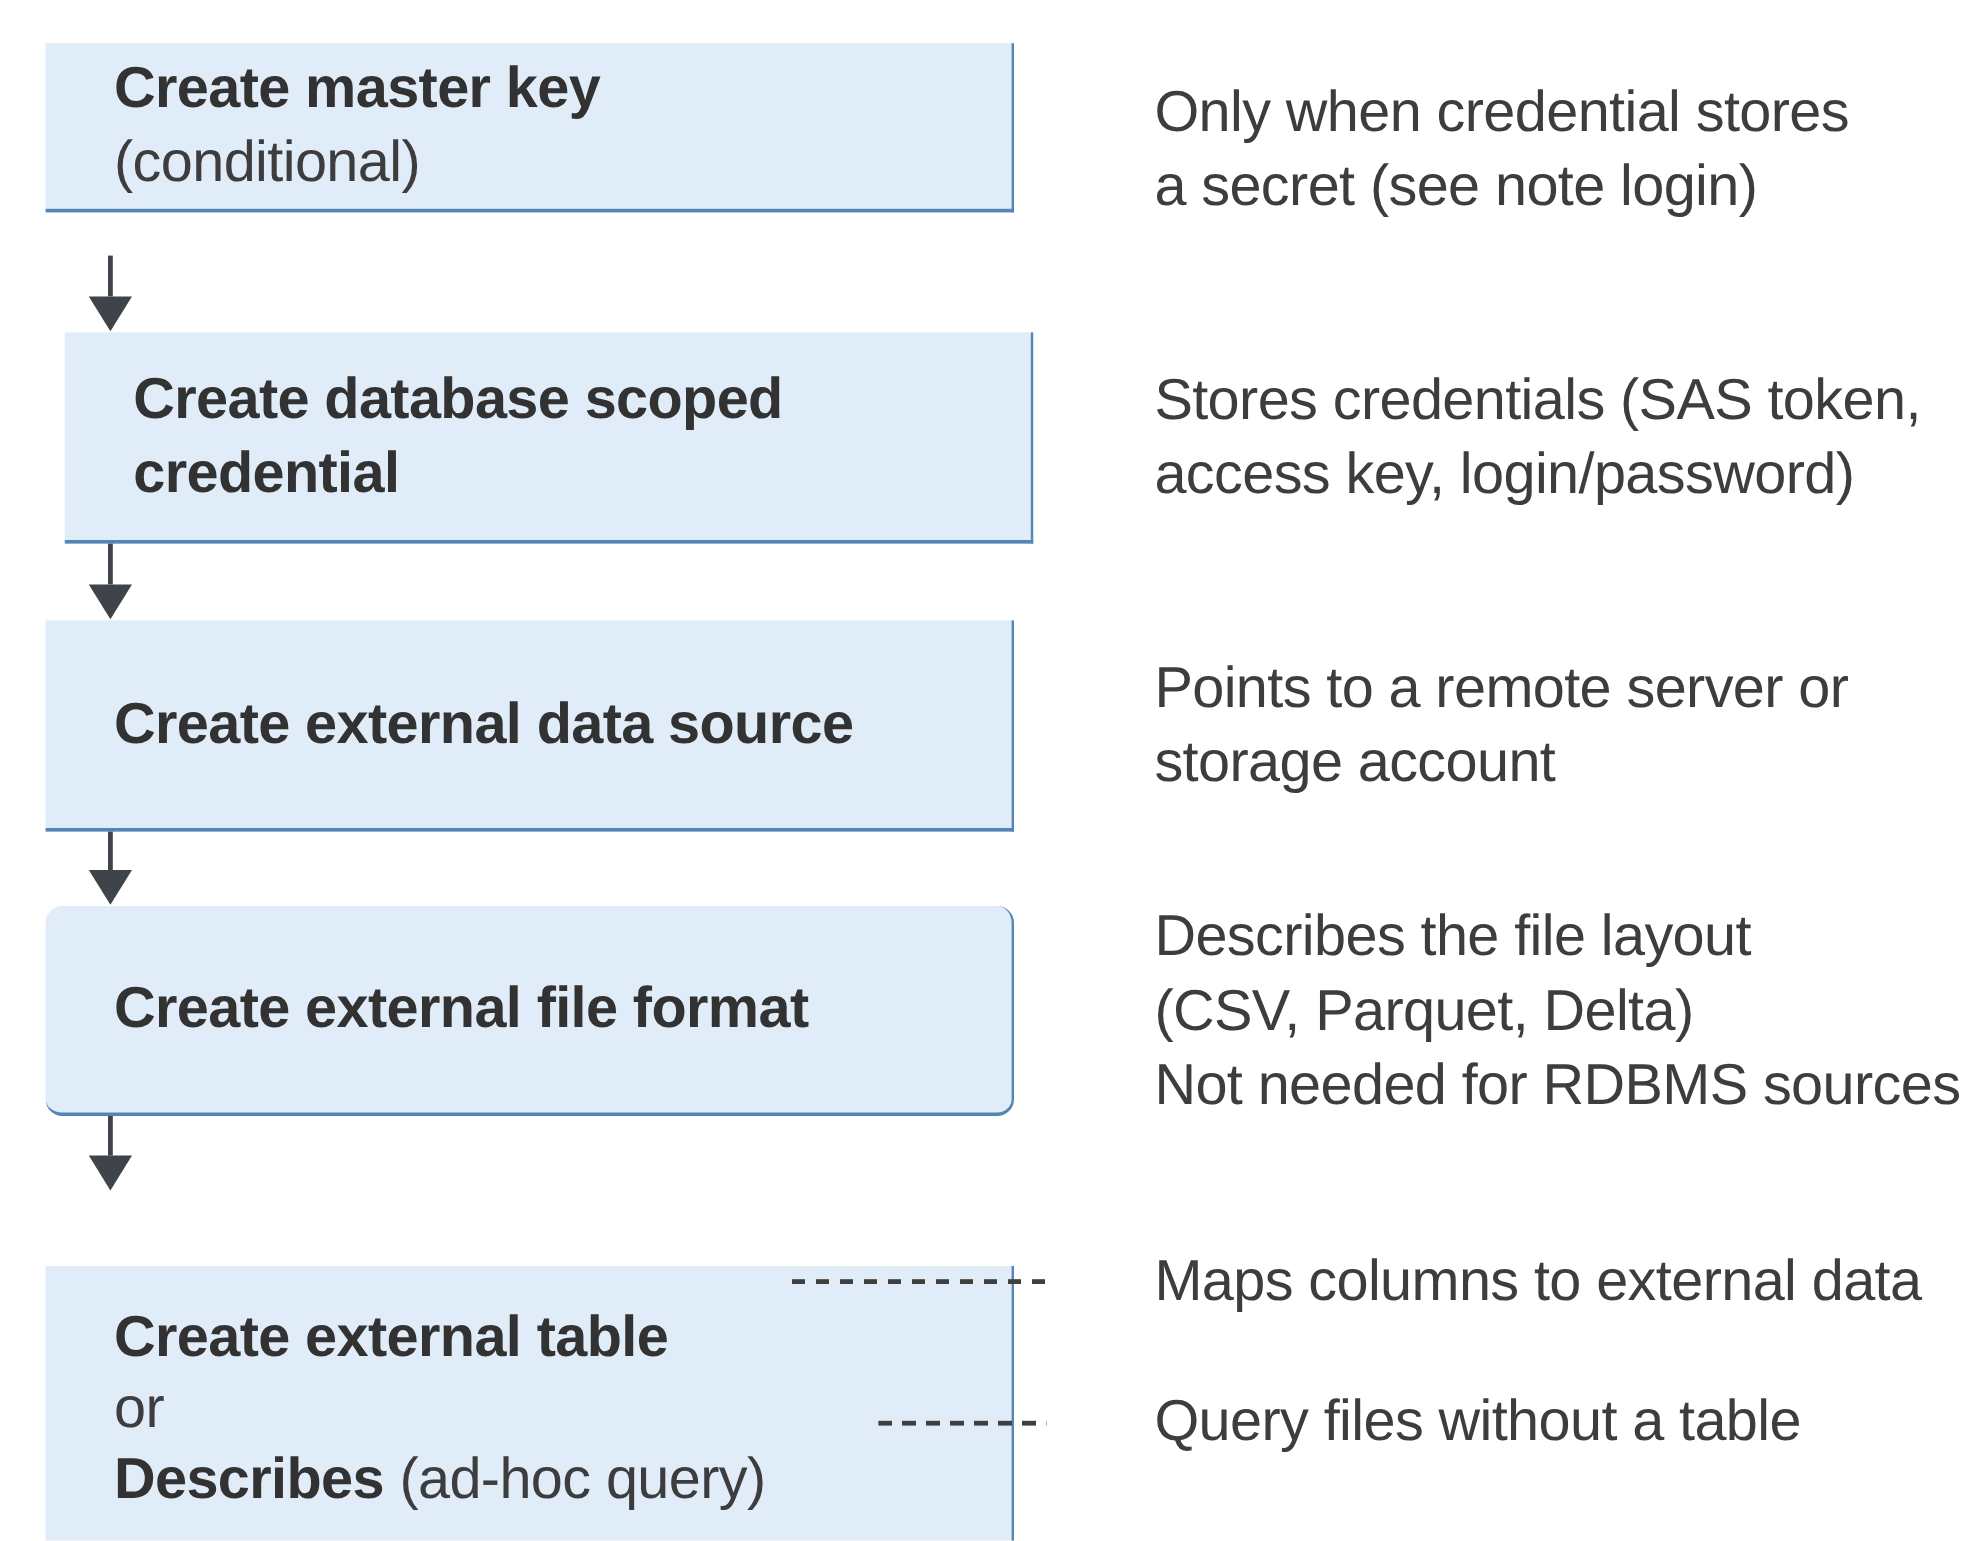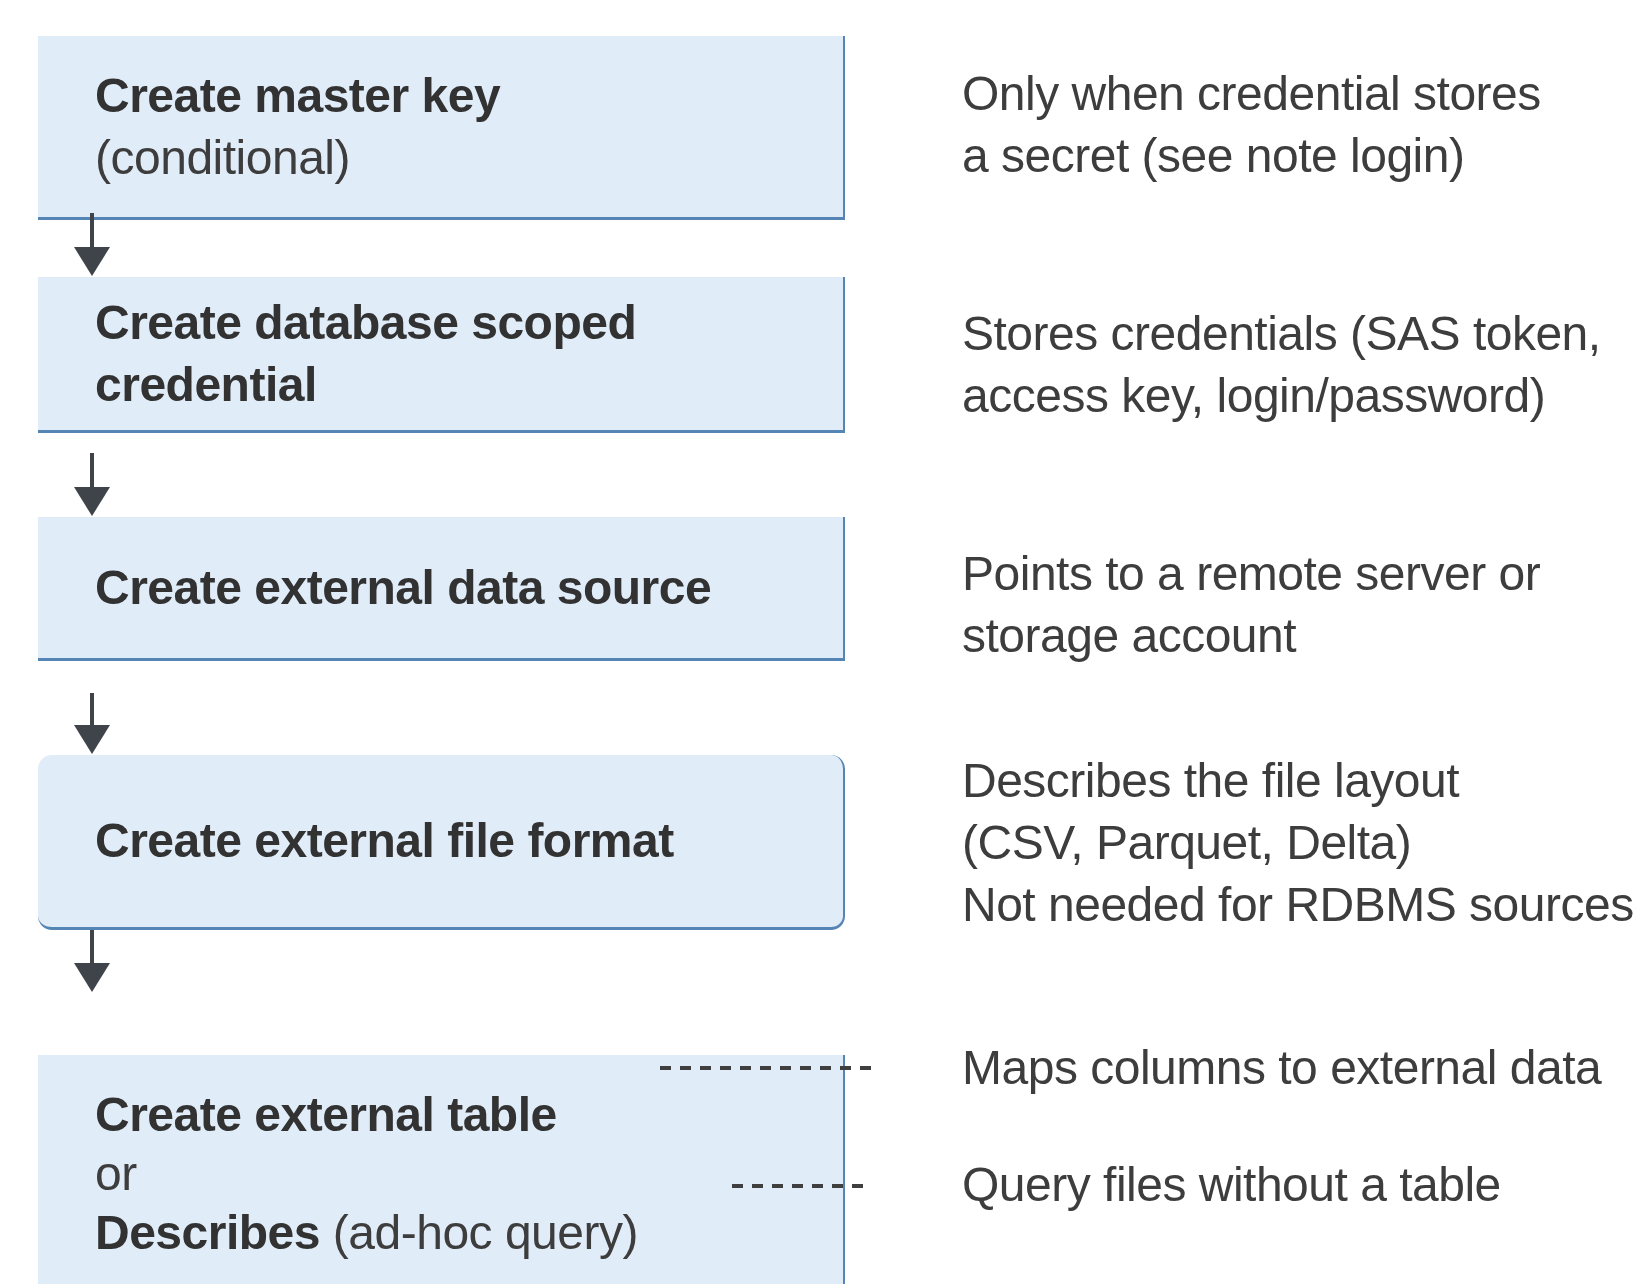--- a/index.html
+++ b/index.html
@@ -36,23 +36,23 @@
     padding-left: 57px;
     padding-right: 14px;
     font-size: 48px;
     line-height: 62px;
     color: var(--text);
   }
   .flow-box .b { font-weight: 700; color: var(--bold-text); }
   .flow-box .r { font-weight: 400; color: var(--text); }
   .nowrap { white-space: nowrap; }
 
-  .box-1 { top: 36px;   height: 184px; }
-  .box-2 { top: 277px;  height: 156px; }
-  .box-3 { top: 517px;  height: 144px; }
+  .box-1 { top: 36px;   height: 141px; }
+  .box-2 { top: 277px;  height: 176px; margin-left: 16px; }
+  .box-3 { top: 517px;  height: 176px; }
   .box-4 { top: 755px;  height: 175px; border-radius: 14px; }
   .box-5 { top: 1007px; height: 240px; line-height: 59px; margin-top: 48px; }
 
   
   .down-arrow {
     position: absolute;
     left: 74px;
     width: 36px;
     display: flex;
     flex-direction: column;

